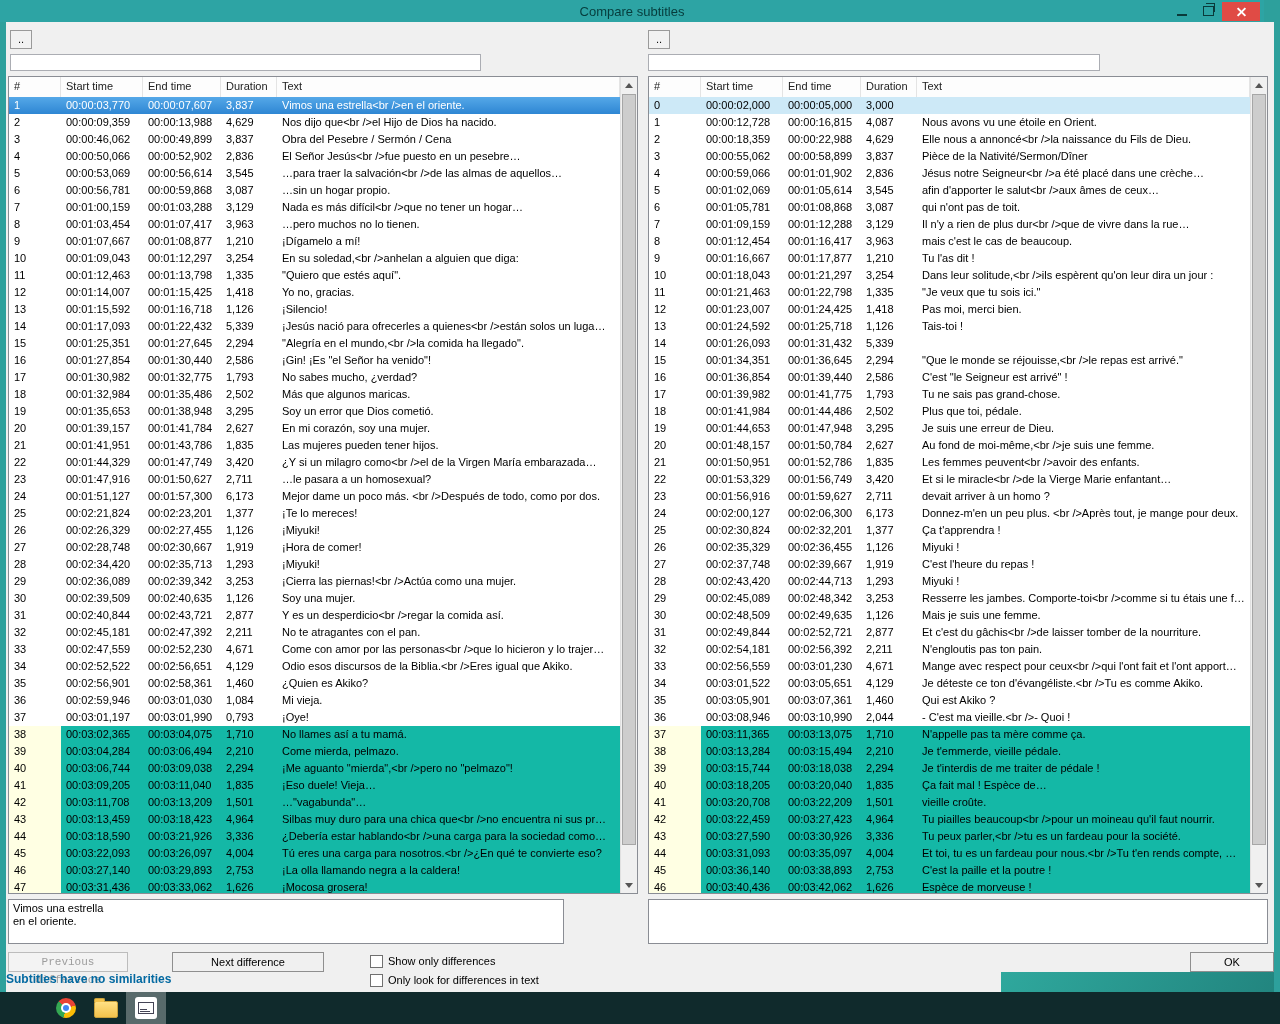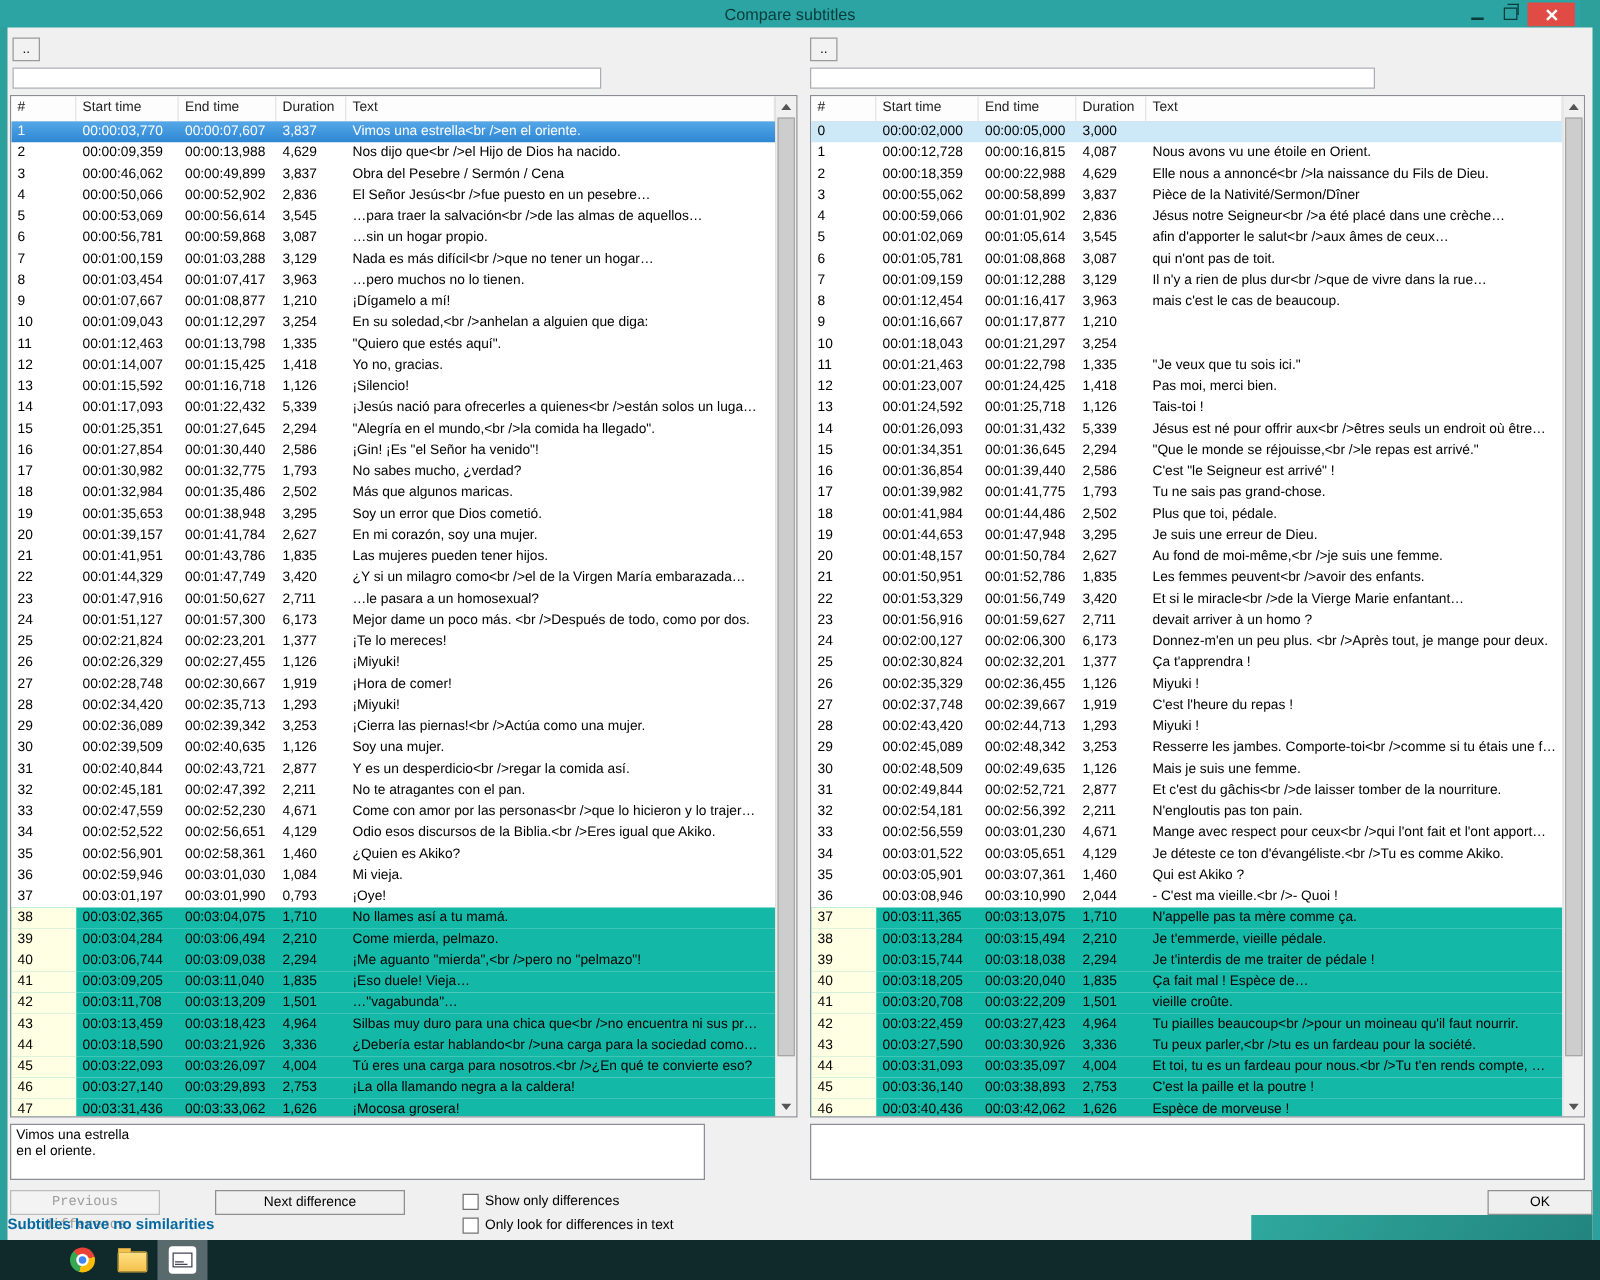--- a/index.html
+++ b/index.html
@@ -525,26 +525,28 @@
           <div class="cell cc1">00:01:12,454</div>
           <div class="cell cc2">00:01:16,417</div>
           <div class="cell cc3">3,963</div>
           <div class="cell cc4">mais c'est le cas de beaucoup.</div>
         </div>
         <div class="trow">
           <div class="cell cc0">9</div>
           <div class="cell cc1">00:01:16,667</div>
           <div class="cell cc2">00:01:17,877</div>
           <div class="cell cc3">1,210</div>
+          <div class="cell cc4">Tu l'as dit !</div>
         </div>
         <div class="trow">
           <div class="cell cc0">10</div>
           <div class="cell cc1">00:01:18,043</div>
           <div class="cell cc2">00:01:21,297</div>
           <div class="cell cc3">3,254</div>
+          <div class="cell cc4">Dans leur solitude,&lt;br /&gt;ils espèrent qu'on leur dira un jour :</div>
         </div>
         <div class="trow">
           <div class="cell cc0">11</div>
           <div class="cell cc1">00:01:21,463</div>
           <div class="cell cc2">00:01:22,798</div>
           <div class="cell cc3">1,335</div>
           <div class="cell cc4">"Je veux que tu sois ici."</div>
         </div>
         <div class="trow">
           <div class="cell cc0">12</div>
@@ -558,21 +560,20 @@
           <div class="cell cc1">00:01:24,592</div>
           <div class="cell cc2">00:01:25,718</div>
           <div class="cell cc3">1,126</div>
           <div class="cell cc4">Tais-toi !</div>
         </div>
         <div class="trow">
           <div class="cell cc0">14</div>
           <div class="cell cc1">00:01:26,093</div>
           <div class="cell cc2">00:01:31,432</div>
           <div class="cell cc3">5,339</div>
-          <div class="cell cc4">Jésus est né pour offrir aux&lt;br /&gt;êtres seuls un endroit où être…</div>
         </div>
         <div class="trow">
           <div class="cell cc0">15</div>
           <div class="cell cc1">00:01:34,351</div>
           <div class="cell cc2">00:01:36,645</div>
           <div class="cell cc3">2,294</div>
           <div class="cell cc4">"Que le monde se réjouisse,&lt;br /&gt;le repas est arrivé."</div>
         </div>
         <div class="trow">
           <div class="cell cc0">16</div>

